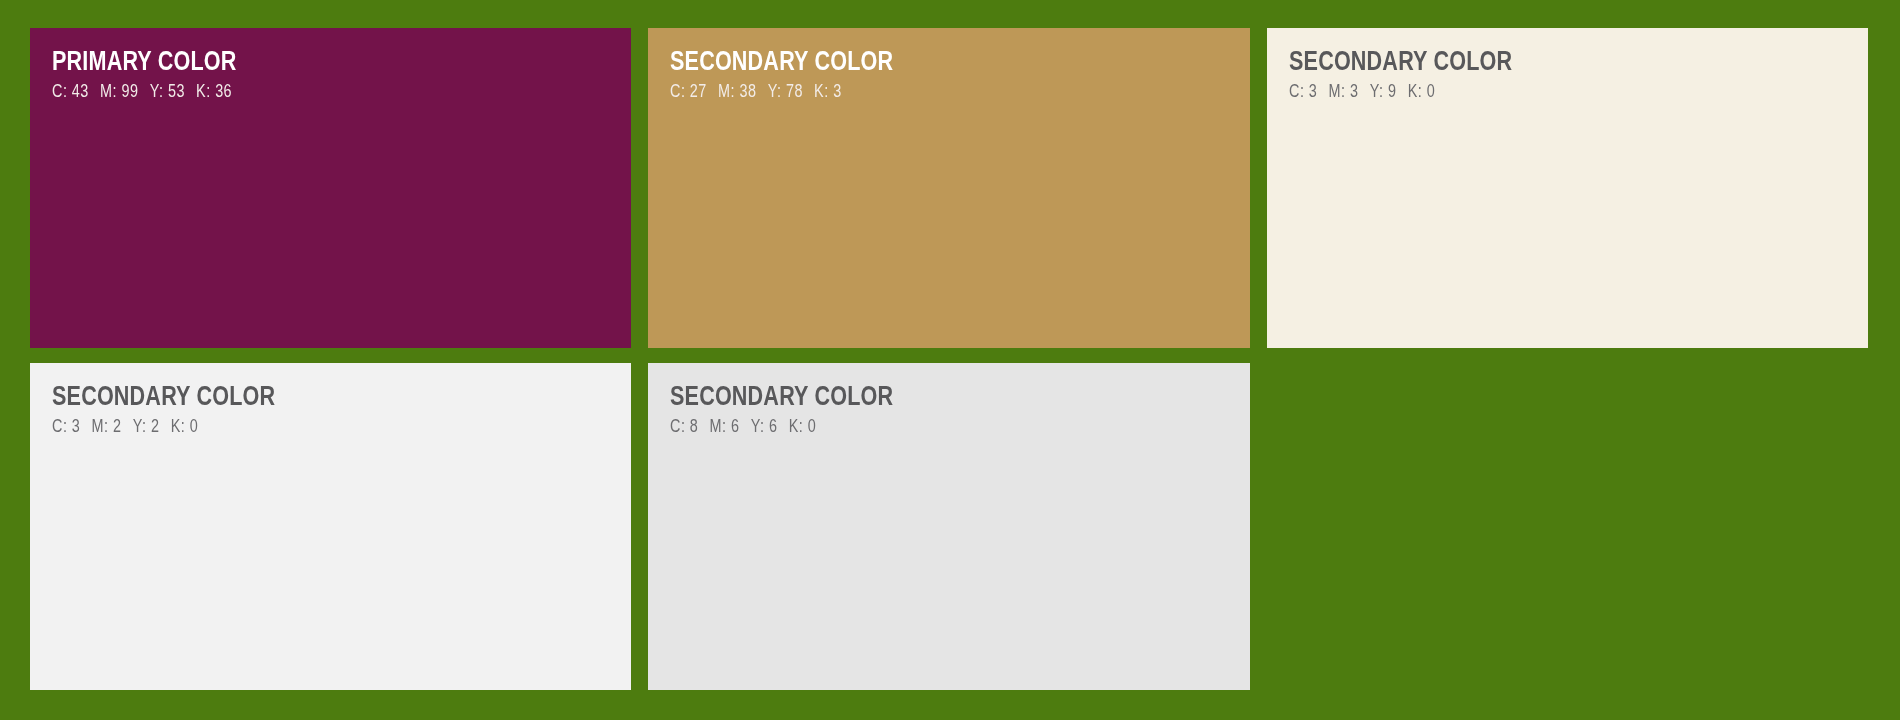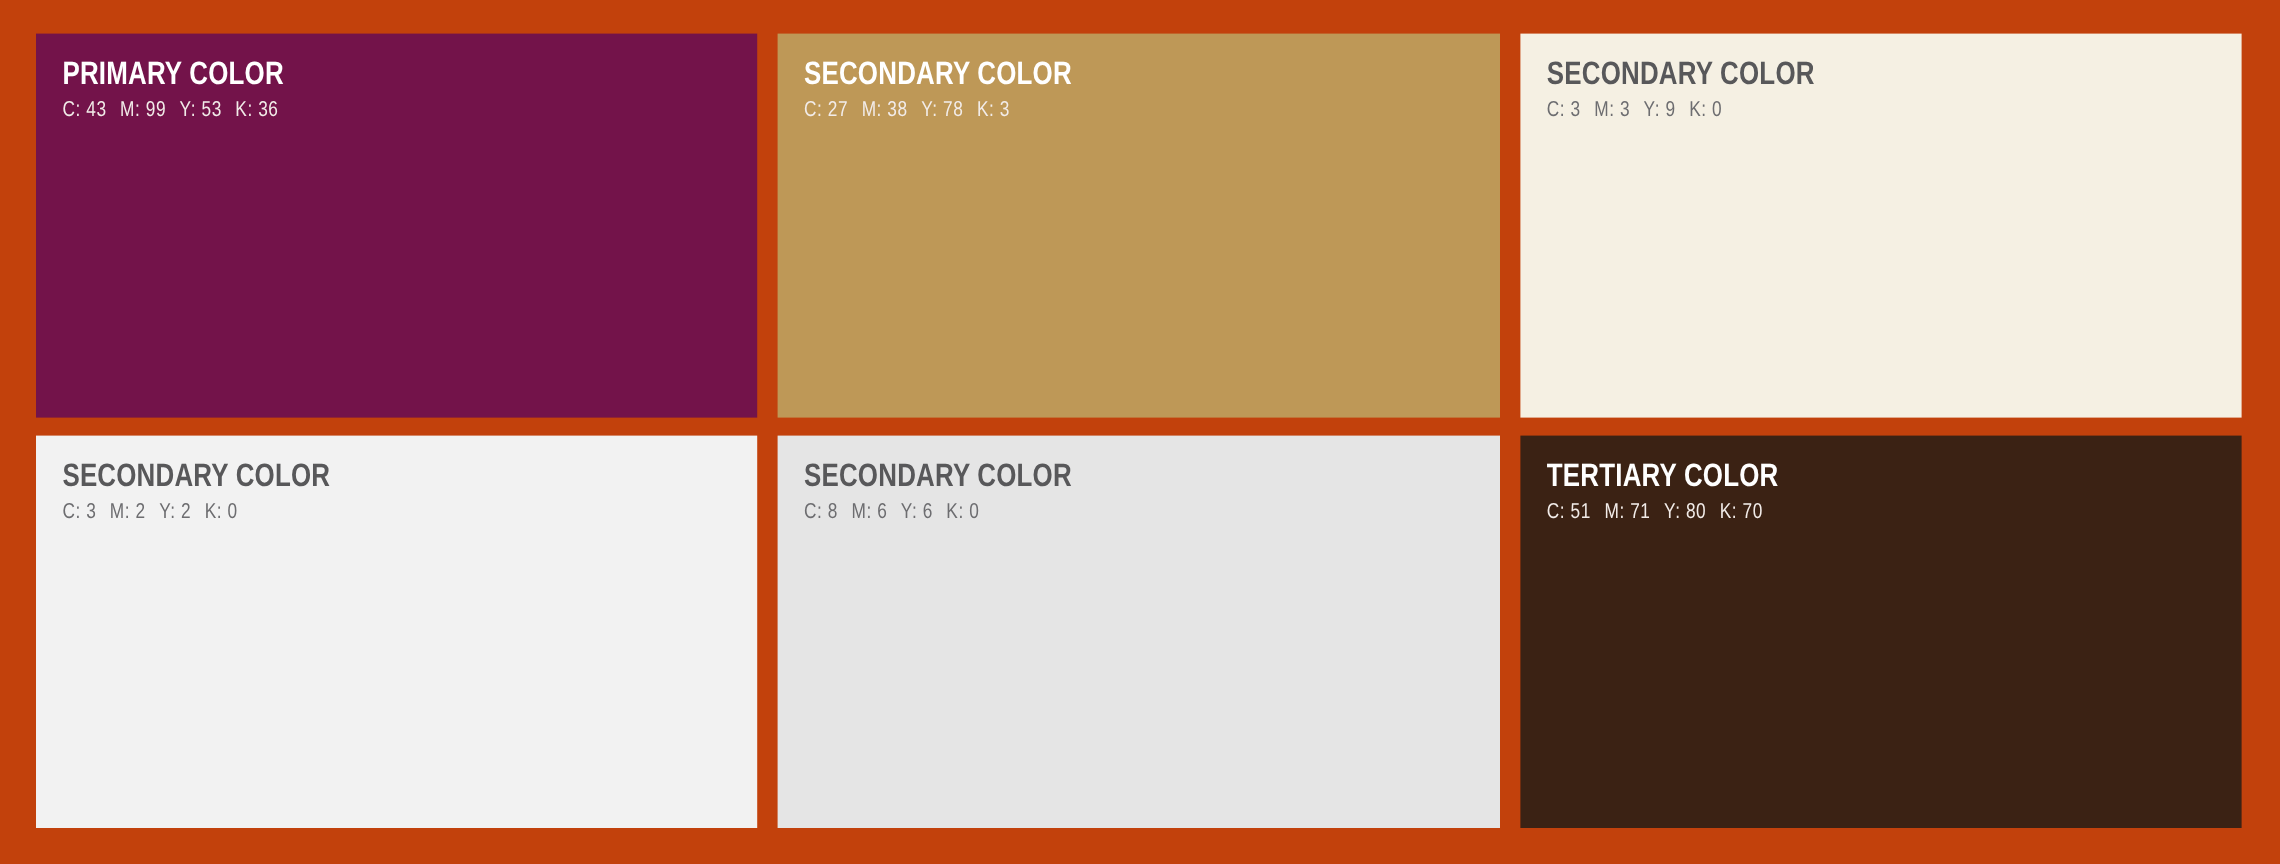--- a/index.html
+++ b/index.html
@@ -62,38 +62,34 @@
 
   
   .text-light .swatch-title { color: #ffffff; }
   .text-light .swatch-cmyk  { color: #f2ece9; }
   .text-dark  .swatch-title { color: #58585a; }
   .text-dark  .swatch-cmyk  { color: #6d6d70; }
 </style>
 </head>
 <body>
 
-<div id="palette-grid" style="background: #c2410c;">
+<div id="palette-grid" style="background: #4d7c0f;">
     <div class="swatch text-light" style="background: rgb(115, 19, 74);">
       <div class="swatch-title">PRIMARY COLOR</div>
       <div class="swatch-cmyk"><span class="cmyk-part">C: 43</span><span class="cmyk-part">M: 99</span><span class="cmyk-part">Y: 53</span><span class="cmyk-part">K: 36</span></div>
     </div>
     <div class="swatch text-light" style="background: rgb(190, 152, 87);">
       <div class="swatch-title">SECONDARY COLOR</div>
       <div class="swatch-cmyk"><span class="cmyk-part">C: 27</span><span class="cmyk-part">M: 38</span><span class="cmyk-part">Y: 78</span><span class="cmyk-part">K: 3</span></div>
     </div>
     <div class="swatch text-dark" style="background: rgb(245, 240, 227);">
       <div class="swatch-title">SECONDARY COLOR</div>
       <div class="swatch-cmyk"><span class="cmyk-part">C: 3</span><span class="cmyk-part">M: 3</span><span class="cmyk-part">Y: 9</span><span class="cmyk-part">K: 0</span></div>
     </div>
     <div class="swatch text-dark" style="background: rgb(242, 242, 242);">
       <div class="swatch-title">SECONDARY COLOR</div>
       <div class="swatch-cmyk"><span class="cmyk-part">C: 3</span><span class="cmyk-part">M: 2</span><span class="cmyk-part">Y: 2</span><span class="cmyk-part">K: 0</span></div>
     </div>
     <div class="swatch text-dark" style="background: rgb(229, 229, 229);">
       <div class="swatch-title">SECONDARY COLOR</div>
       <div class="swatch-cmyk"><span class="cmyk-part">C: 8</span><span class="cmyk-part">M: 6</span><span class="cmyk-part">Y: 6</span><span class="cmyk-part">K: 0</span></div>
     </div>
-    <div class="swatch text-light" style="background: rgb(59, 34, 20);">
-      <div class="swatch-title">TERTIARY COLOR</div>
-      <div class="swatch-cmyk"><span class="cmyk-part">C: 51</span><span class="cmyk-part">M: 71</span><span class="cmyk-part">Y: 80</span><span class="cmyk-part">K: 70</span></div>
-    </div>
   </div>
 
 </body></html>

